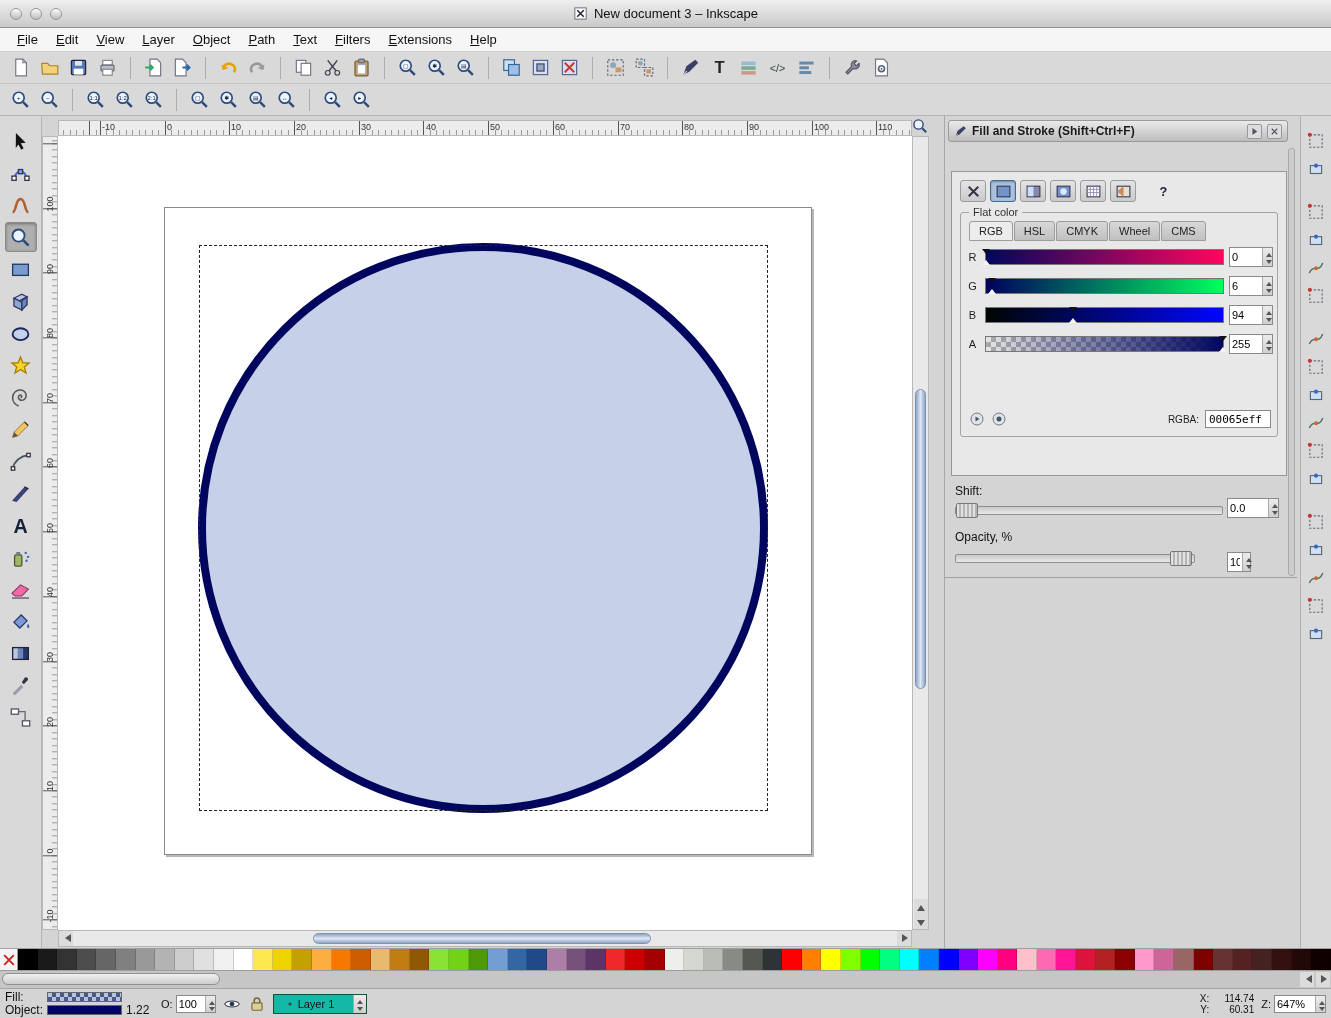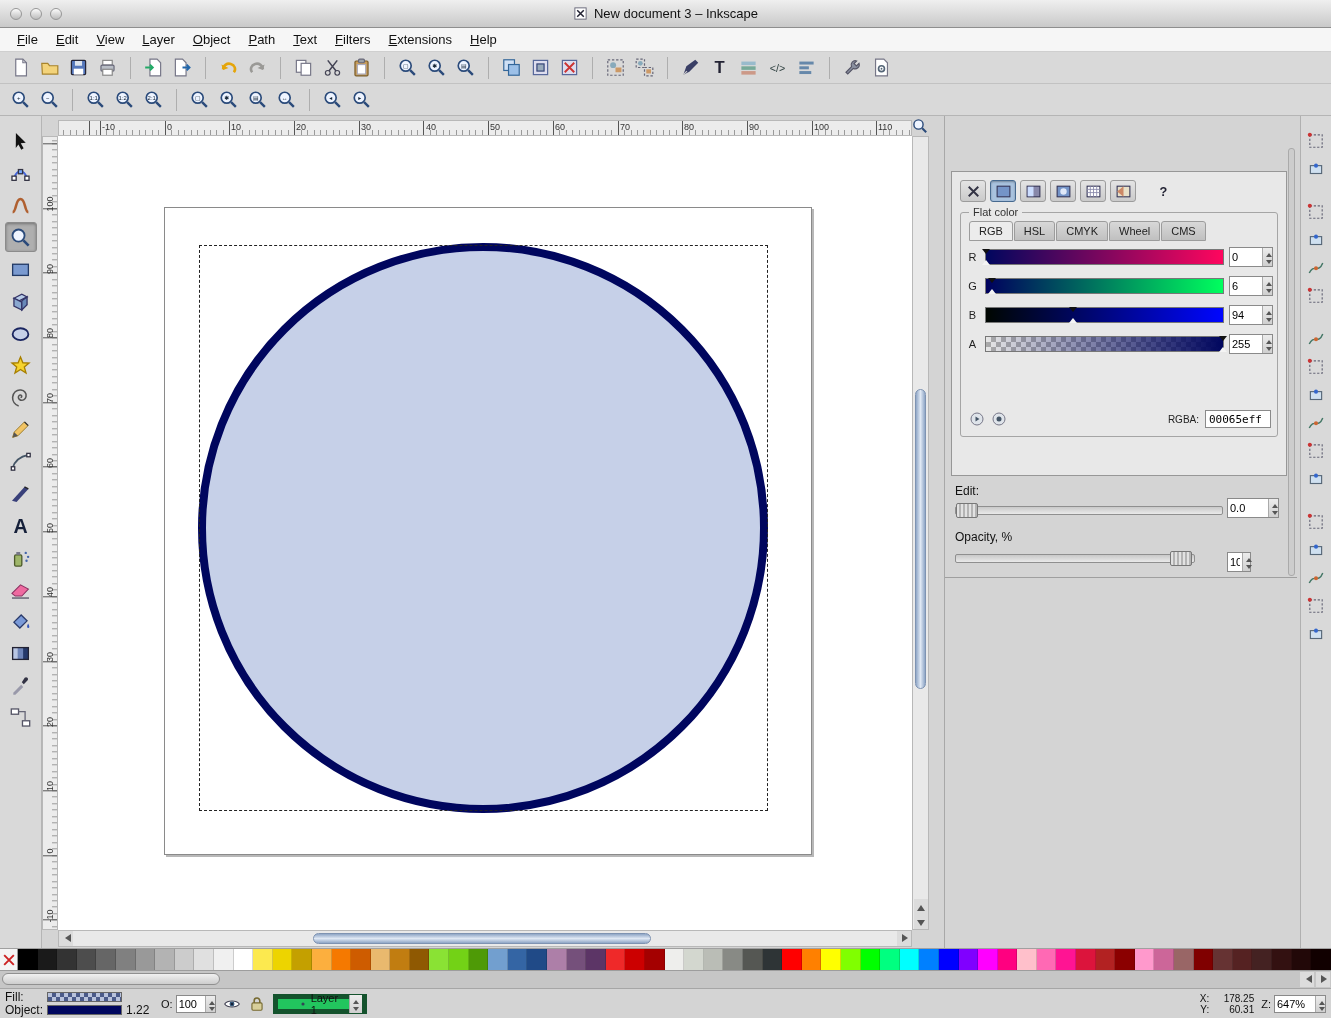--- a/index.html
+++ b/index.html
@@ -130,21 +130,21 @@
 
   
   .statusbar{position:absolute;top:988px;left:0;width:1331px;height:30px;background:#d4d4d4;border-top:1px solid #a6a6a6;display:flex;align-items:center;gap:7px;padding:0 5px;font-size:11px}
   .fs-block{display:grid;grid-template-columns:38px 75px 28px;grid-auto-rows:13px;column-gap:4px;align-items:center;font-size:12px}
   .fs-swatch{height:10px;border:1px solid #666}
   .checker{background-image:linear-gradient(45deg,#4a5a8a 25%,transparent 25%,transparent 75%,#4a5a8a 75%),linear-gradient(45deg,#4a5a8a 25%,#b8c2dc 25%,#b8c2dc 75%,#4a5a8a 75%);background-size:8px 8px;background-position:0 0,4px 4px}
   .o-block,.z-block{display:flex;align-items:center;gap:3px}
   .spin.small{width:40px;height:18px}
   .spin.z{width:52px;height:18px}
   .icon-btn{width:18px;height:18px}
-  .layer-combo{display:flex;align-items:center;height:20px;border:5px solid #14532d;background:#22c55e;padding-left:20px;gap:3px;width:94px}
+  .layer-combo{display:flex;align-items:center;height:20px;border:1px solid #14532d;background:#14b8a6;padding-left:11px;gap:3px;width:94px}
   .layer-combo .icon{width:10px;height:10px}
   .layer-combo .lbl{flex:1;font-size:11px}
   .layer-combo .arrows{height:18px}
   .msg{flex:1}
   .xy{display:grid;grid-template-columns:auto 42px;column-gap:3px;font-size:10px;line-height:11px;text-align:right;color:#111}
 </style>
 </head>
 <body>
 
 <div>
@@ -721,20 +721,44 @@
       <div class="arrbtn tri-d" style="left:1px;bottom:0"></div>
     </div>
     <div class="hscroll">
       <div class="hthumb"></div>
       <div class="arrbtn tri-l" style="left:0;top:0"></div>
       <div class="arrbtn tri-r" style="right:0;top:0"></div>
     </div>
 
     <div class="dock">
       <div class="dock-content">
+        <div class="dlg-header">
+          <span class="icon">
+              <svg viewBox="0 0 16 16">
+                <path d="M2 14l2.5-7L12 1.5 14.5 4 7 11.5z" fill="#3a3f66"></path>
+                <path d="M2 14l3-3" stroke="#ccc"></path>
+              </svg>
+            </span>
+          <span>Fill and Stroke (Shift+Ctrl+F)</span>
+          <span class="hdr-sp"></span>
+          <span class="hdr-btn">
+              <span class="icon">
+                <svg viewBox="0 0 16 16">
+                  <path d="M5 3l7 5-7 5z" fill="#556"></path>
+                </svg>
+              </span>
+            </span>
+          <span class="hdr-btn">
+              <span class="icon">
+                <svg viewBox="0 0 16 16">
+                  <path d="M4 4l8 8M12 4l-8 8" stroke="#556" stroke-width="1.6"></path>
+                </svg>
+              </span>
+            </span>
+        </div>
 
 
         <div class="nb-page">
           <div class="paint-row">
               <div class="pbtn">
                 <span class="icon">
                   <svg viewBox="0 0 16 16">
                     <path d="M3.5 3.5l9 9M12.5 3.5l-9 9" stroke="#334" stroke-width="1.8"></path>
                   </svg>
                 </span>
@@ -864,21 +888,21 @@
                     <circle cx="8" cy="8" r="6" fill="#dfe4ea" stroke="#778"></circle>
                     <circle cx="8" cy="8" r="2.5" fill="#456"></circle>
                   </svg>
                 </span>
               <span class="rgba-l">RGBA:</span>
               <input class="rgba-in" value="00065eff" style="">
             </div>
           </div>
         </div>
 
-        <span class="dock-label" style="left:10px;top:368px">Edit:</span>
+        <span class="dock-label" style="left:10px;top:368px">Shift:</span>
         <div class="hs-track" id="blur-track" style="left:10px;top:390px;width:268px">
           <div class="hs-handle" style="left: 0px;"></div>
         </div>
         <div class="spin" style="position:absolute;left:282px;top:382px;width:52px">
           <input value="0.0" style="">
           <div class="arrows">
               <span class="arr-up"></span>
               <span class="arr-dn"></span>
             </div>
         </div>
@@ -1164,21 +1188,21 @@
         </span>
       <span class="lbl">Layer 1</span>
       <div class="arrows">
           <span class="arr-up"></span>
           <span class="arr-dn"></span>
         </div>
     </div>
     <div class="msg"></div>
     <div class="xy">
       <span>X:</span>
-      <span>178.25</span>
+      <span>114.74</span>
       <span>Y:</span>
       <span>60.31</span>
     </div>
     <div class="z-block">
       <span>Z:</span>
       <div class="spin z">
         <input value="647%" style="">
         <div class="arrows">
             <span class="arr-up"></span>
             <span class="arr-dn"></span>

